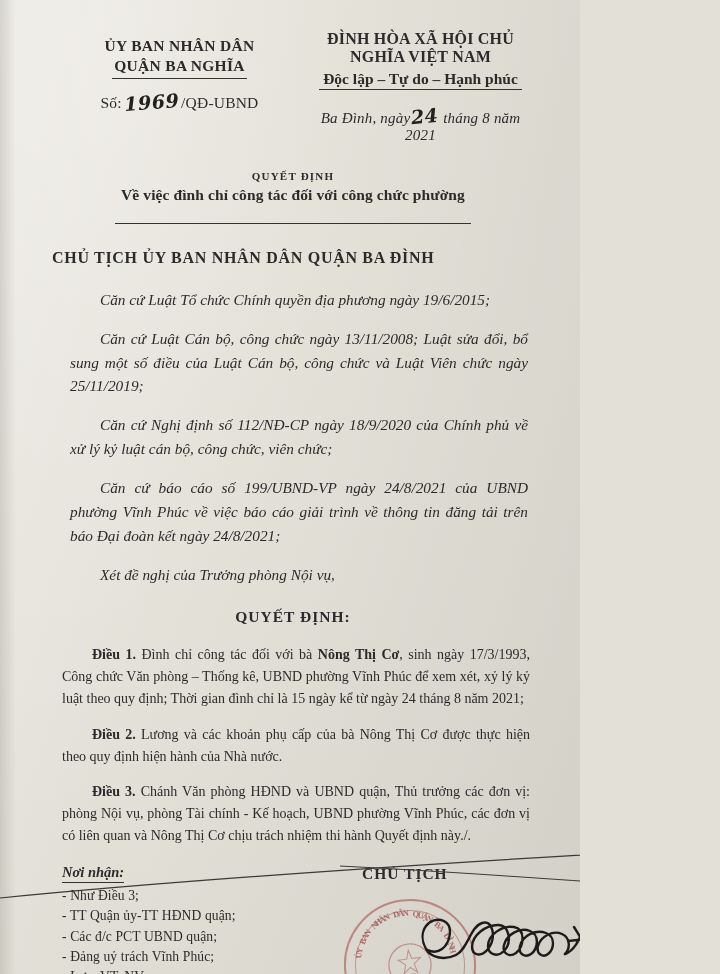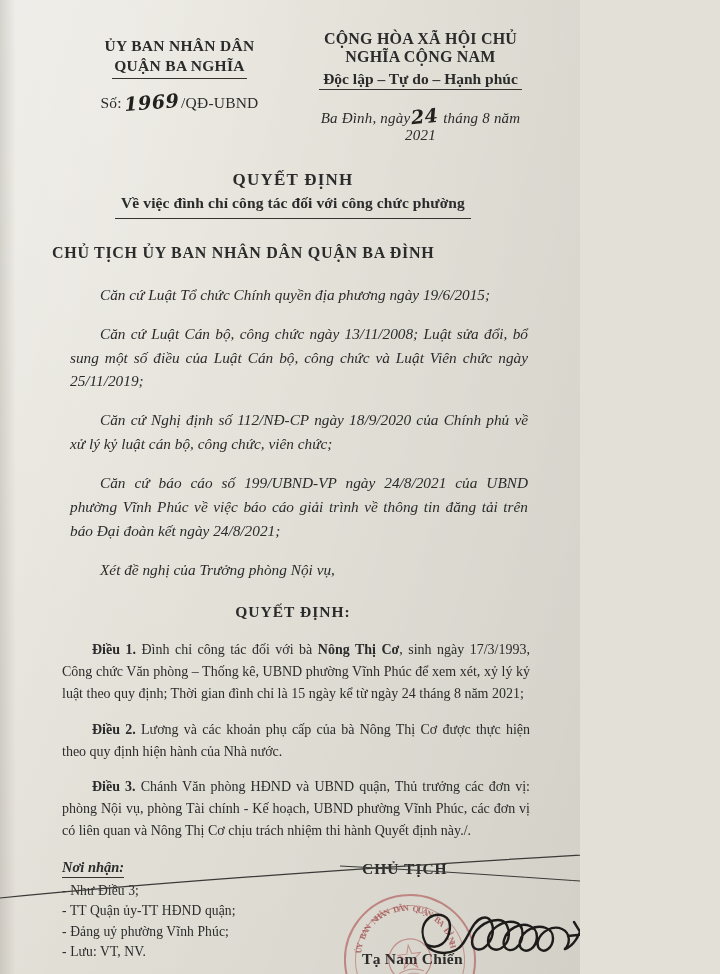--- a/index.html
+++ b/index.html
@@ -53,27 +53,27 @@
     font-style:italic;font-size:15px;margin-top:15px;letter-spacing:.2px;
   }
   .hand-day{
     font-family:"DejaVu Serif",serif;font-style:italic;font-weight:bold;
     font-size:19px;color:#23211e;display:inline-block;
     transform:rotate(-6deg);padding:0 1px;
   }
 
   
   .t-main{
-    text-align:center;font-weight:bold;font-size:17px;letter-spacing:1.2px;
+    text-align:center;font-weight:bold;font-size:11px;letter-spacing:1.2px;
     margin-top:26px;
   }
   .t-sub-wrap{text-align:center;margin-top:4px;}
   .t-sub{
     font-weight:bold;font-size:15.5px;display:inline-block;
-    border-bottom:1.3px solid #35332f;padding:0 6px 6px;letter-spacing:.1px;
+    border-bottom:1.3px solid #35332f;padding:0 6px 19px;letter-spacing:.1px;
   }
   .t-org{
     text-align:left;font-weight:bold;font-size:16px;letter-spacing:.7px;
     margin-top:25px;
   }
 
   
   .bases{margin-top:21px;}
   .basis{
     font-style:italic;font-size:15.3px;line-height:1.55;
@@ -153,21 +153,21 @@
         <div class="org">
           <div>ỦY BAN NHÂN DÂN</div>
           <div><span class="org-2">QUẬN BA NGHĨA</span></div>
         </div>
         <div class="so">
           <span>Số:</span><span class="hand">1969</span><span>/QĐ-UBND</span>
         </div>
       </div>
 
       <div class="hdr-right">
-        <div class="nat">CỘNG HÒA XÃ HỘI CHỦ NGHĨA CỘNG NAM</div>
+        <div class="nat">ĐÌNH HÒA XÃ HỘI CHỦ NGHĨA VIỆT NAM</div>
         <div><span class="motto">Độc lập – Tự do – Hạnh phúc</span></div>
         <div class="place">
           <span>Ba Đình, ngày</span><span class="hand-day">24</span>
           <span>tháng 8 năm 2021</span>
         </div>
       </div>
     </div>
 
     <div class="t-main">QUYẾT ĐỊNH</div>
     <div class="t-sub-wrap">
@@ -197,21 +197,22 @@
       </p>
     </div>
 
     <div class="foot">
 
       <div class="recv">
         <span class="recv-h">Nơi nhận:</span>
         <ul>
           <li>- Như Điều 3;</li>
           <li>- TT Quận ủy-TT HĐND quận;</li>
-          <li>- Đảng uỷ phường Vĩnh Phúc;</li>
+          <li>- Các đ/c PCT UBND quận;</li>
+          <li>- Đảng uỷ trách Vĩnh Phúc;</li>
           <li>- Lưu: VT, NV.</li>
         </ul>
       </div>
 
       <div class="sign">
         <div class="sign-title">CHỦ TỊCH</div>
 
         <div class="sign-gap">
 
           <div class="seal">
@@ -264,21 +265,20 @@
                        C141 67 134 62 136 54 C139 43 152 36 162 40 C172 44 170 58 163 63
                        C157 67 150 63 152 55 C155 44 168 38 178 42 C188 46 186 58 180 63
                        C175 67 168 63 170 55 C173 45 185 39 194 43 C203 47 202 58 197 63"></path>
               <path d="M197 63 C206 60 212 48 214 40 M206 36 L222 62 M200 50 L220 48"></path>
               <path d="M224 50 C240 44 262 38 300 30" stroke-width="1.4"></path>
             </g>
           </svg>
 
         </div>
 
-        <div class="sign-name">Tạ Nam Chiến</div>
       </div>
     </div>
   </div>
 
   <svg class="tail" style="left:0;top:846px;width:720px;height:60px;">
     <path d="M0 52 C180 34 420 18 700 2" fill="none" stroke="#3a3936" stroke-width="1.2"></path>
   </svg>
   <svg class="tail" style="left:340px;top:860px;width:380px;height:40px;">
     <path d="M0 6 C120 12 250 22 372 30" fill="none" stroke="#3a3936" stroke-width="1"></path>
   </svg>

